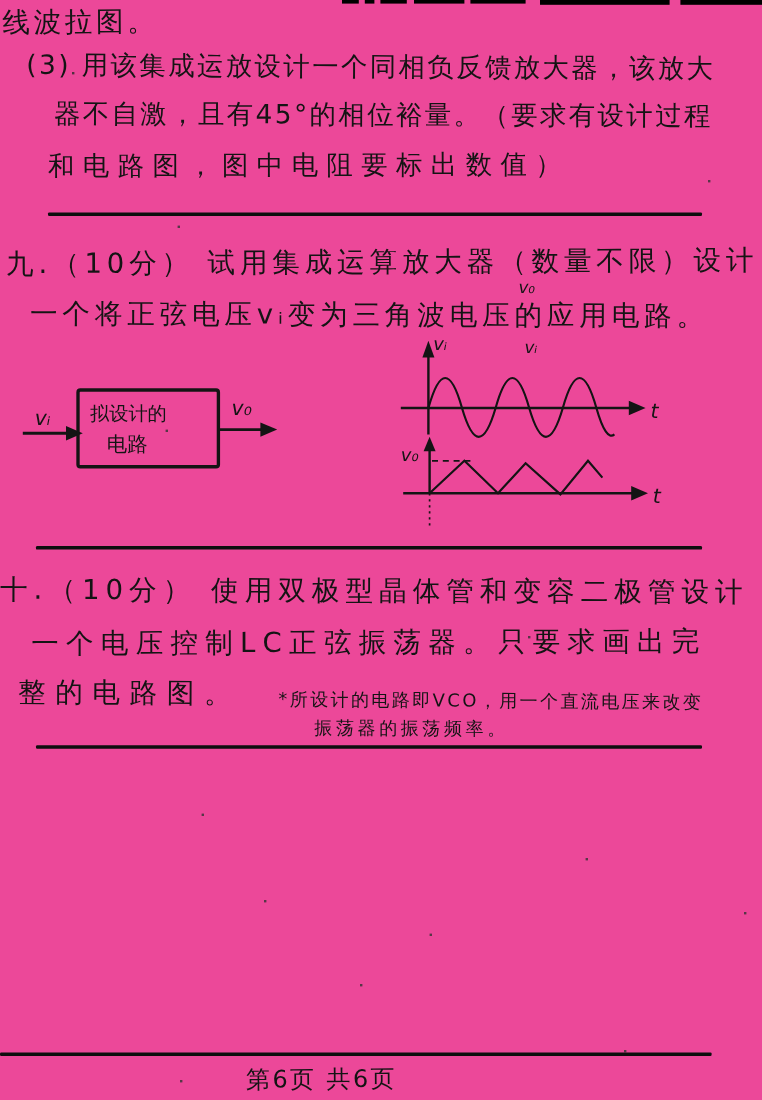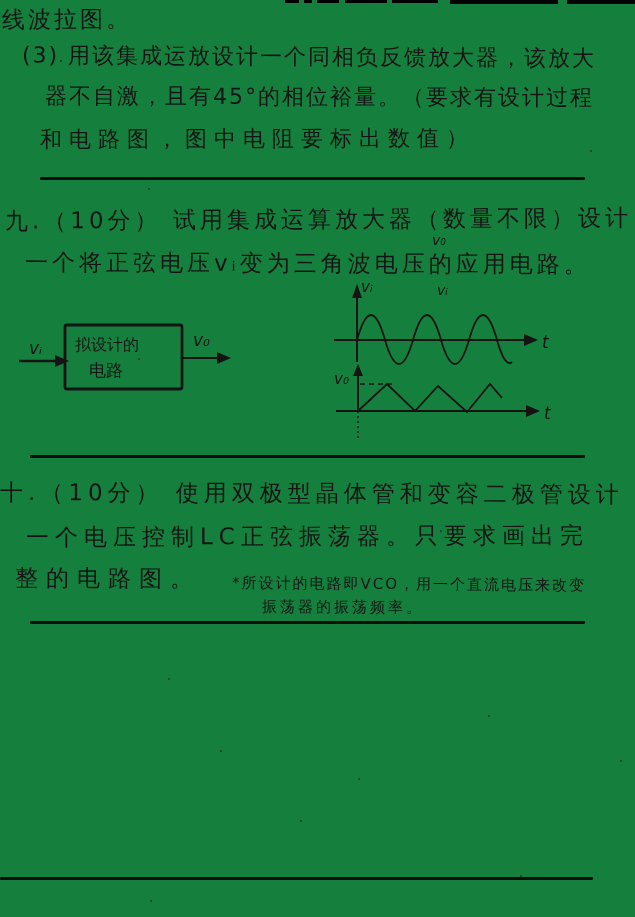--- a/index.html
+++ b/index.html
@@ -1,17 +1,17 @@
 <!DOCTYPE html>
 <html><head>
 <meta charset="utf-8">
 <style>
   html,body{margin:0;padding:0;background:#e8e8e8;}
   .page{
-    position:relative;width:635px;height:917px;background:#15803d;
+    position:relative;width:635px;height:917px;background:#ec4899;
     overflow:hidden;margin:0 auto;
     font-family:"DejaVu Sans",sans-serif;color:#161616;
   }
   .abs{position:absolute;}
   .hand{
     font-family:"DejaVu Sans",sans-serif;color:#141414;
     white-space:nowrap;line-height:1.15;
   }
   .rule{background:#0e0e0e;border-radius:1px;}
   .frag{background:#000;}
@@ -89,14 +89,15 @@
 
   <div class="abs hand" style="left:0px;top:480px;font-size:23px;letter-spacing:5px;transform:rotate(0.2deg)">十.（10分） 使用双极型晶体管和变容二极管设计</div>
   <div class="abs hand" style="left:26px;top:523px;font-size:23px;letter-spacing:6px;transform:rotate(-0.2deg)">一个电压控制LC正弦振荡器。只要求画出完</div>
   <div class="abs hand" style="left:15px;top:565px;font-size:23px;letter-spacing:8px;transform:rotate(0.3deg)">整的电路图。</div>
   <div class="abs hand" style="left:232px;top:576px;font-size:15px;letter-spacing:2px;transform:rotate(0.4deg)">*所设计的电路即VCO，用一个直流电压来改变</div>
   <div class="abs hand" style="left:262px;top:599px;font-size:15px;letter-spacing:3px;transform:rotate(0.3deg)">振荡器的振荡频率。</div>
 
   <div class="abs rule" style="left:30px;top:621px;width:555px;height:3px"></div>
 
   <div class="abs rule" style="left:0px;top:877px;width:593px;height:3px"></div>
+  <div class="abs hand" style="left:205px;top:888px;font-size:20px;letter-spacing:2px;transform:rotate(-0.4deg)">第6页 共6页</div>
 
 </div>
 
 </body></html>

